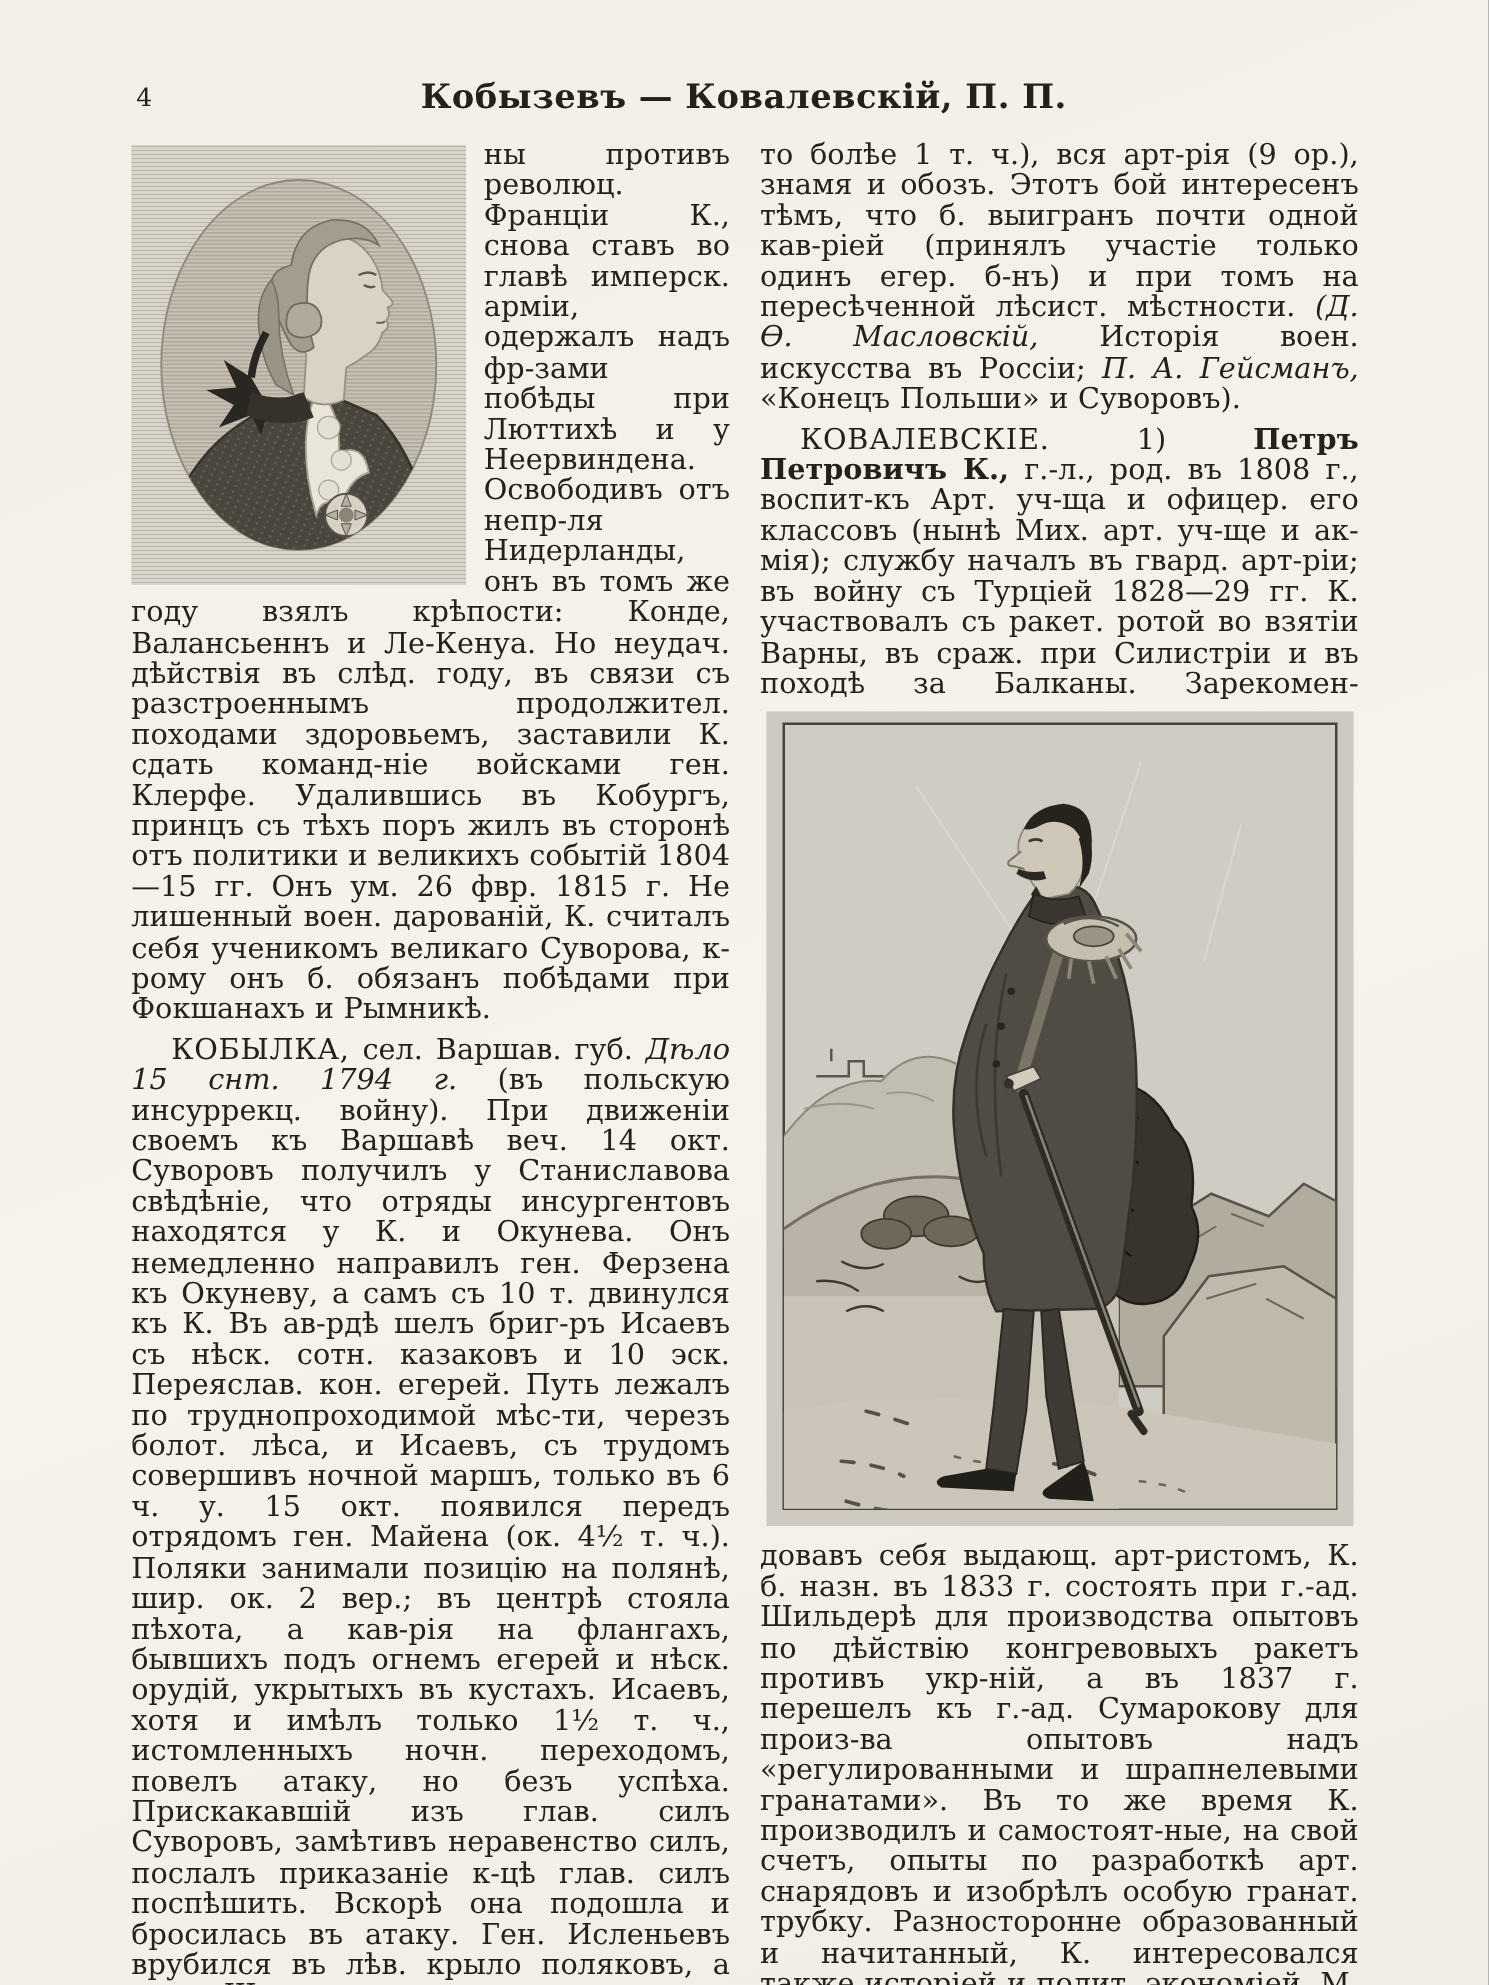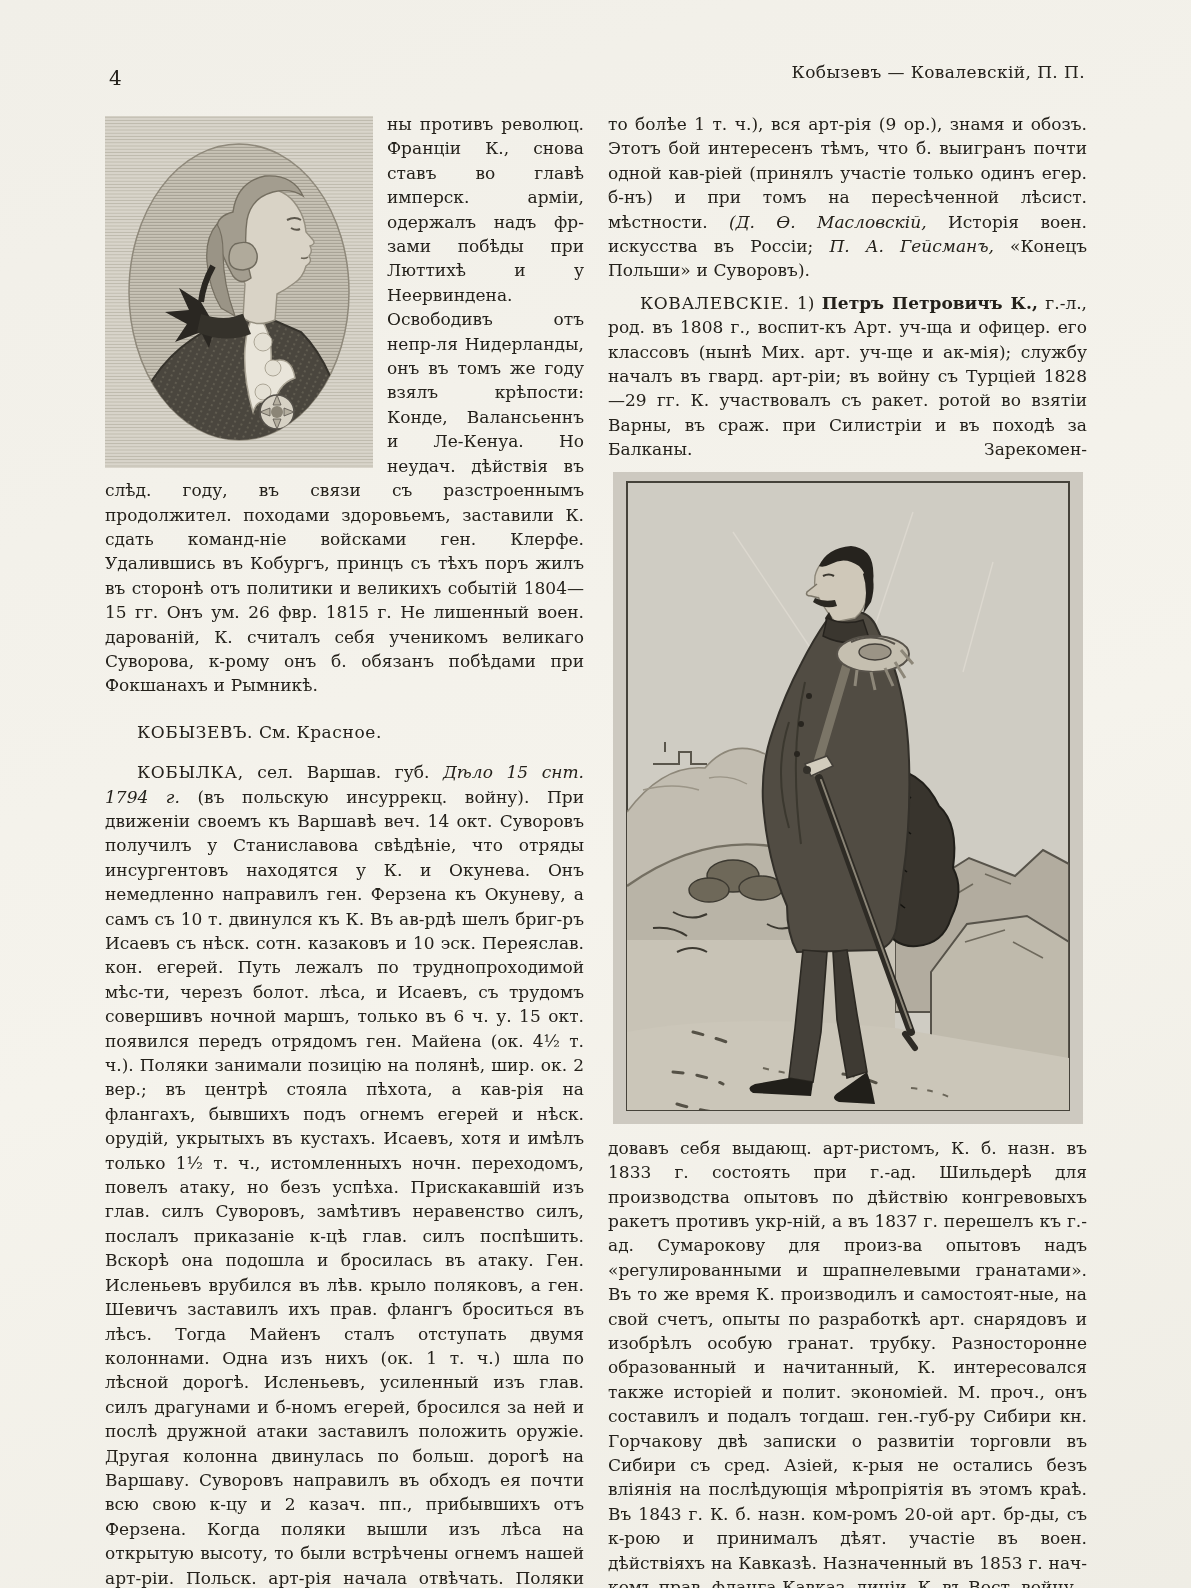--- a/index.html
+++ b/index.html
@@ -8,30 +8,30 @@
     width:1191px;height:1588px;
     margin:0 auto;
     background:linear-gradient(160deg,#f1efe8 0%,#f5f3ec 55%,#efede5 100%);
     font-family:"DejaVu Serif","Liberation Serif",serif;
     color:#24211b;
     overflow:hidden;
   }
   .runhead{position:absolute;top:62px;left:105px;width:980px;height:34px;}
   .pageno{position:absolute;left:4px;top:4px;font-size:20px;}
   .runtitle{
-    text-align:right;font-weight:normal;font-size:17px;letter-spacing:.4px;
+    text-align:center;font-weight:bold;font-size:27px;letter-spacing:.4px;
     padding-top:0;
   }
   .columns{
     position:absolute;top:112px;left:105px;width:982px;
     display:flex;gap:24px;
   }
   .col{width:479px;}
   p.body{
-    margin:0;font-size:17px;line-height:24.4px;text-align:justify;
+    margin:0;font-size:23px;line-height:24.4px;text-align:justify;
     word-spacing:.4px;
   }
   p.body.cont-end{text-align-last:justify;}
   p.entry{text-indent:32px;margin-top:8px;}
   p.see-entry{text-indent:32px;margin:22px 0 16px 0;}
   .term{font-weight:normal;letter-spacing:.6px;}
   .name-bold{font-weight:bold;}
   .ital{font-style:italic;}
   .portrait-block{
     float:left;width:268px;height:352px;margin:4px 14px 4px 0;
@@ -106,21 +106,20 @@
               <path d="M0,-17 L4,-7 L-4,-7 Z M0,17 L4,7 L-4,7 Z M-17,0 L-7,4 L-7,-4 Z M17,0 L7,4 L7,-4 Z" fill="#b5afa0" stroke="#55514a" stroke-width="0.8"></path>
             </g>
 
             <path d="M 138 198 Q 120 206 96 198 L 92 216 Q 120 228 146 218 Z" fill="#35322b"></path>
           </g>
         </svg>
       </div>
 
       <p class="body">ны противъ революц. Франціи К., снова ставъ во главѣ имперск. арміи, одержалъ надъ фр-зами побѣды при Люттихѣ и у Неервиндена. Освободивъ отъ непр-ля Нидерланды, онъ въ томъ же году взялъ крѣпости: Конде, Валансьеннъ и Ле-Кенуа. Но неудач. дѣйствія въ слѣд. году, въ связи съ разстроеннымъ продолжител. походами здоровьемъ, заставили К. сдать команд-ніе войсками ген. Клерфе. Удалившись въ Кобургъ, принцъ съ тѣхъ поръ жилъ въ сторонѣ отъ политики и великихъ событій 1804—15 гг. Онъ ум. 26 фвр. 1815 г. Не лишенный воен. дарованій, К. считалъ себя ученикомъ великаго Суворова, к-рому онъ б. обязанъ побѣдами при Фокшанахъ и Рымникѣ.</p>
 
-      <p class="body see-entry"><span class="term">КОБЫЗЕВЪ.</span><span> См. </span><span class="term">Красное.</span></p>
 
       <p class="body entry cont-end"><span class="term">КОБЫЛКА,</span><span> сел. Варшав. губ. </span><span class="ital">Дѣло 15 снт. 1794 г.</span><span> (въ польскую инсуррекц. войну). При движеніи своемъ къ Варшавѣ веч. 14 окт. Суворовъ получилъ у Станиславова свѣдѣніе, что отряды инсургентовъ находятся у К. и Окунева. Онъ немедленно направилъ ген. Ферзена къ Окуневу, а самъ съ 10 т. двинулся къ К. Въ ав-рдѣ шелъ бриг-ръ Исаевъ съ нѣск. сотн. казаковъ и 10 эск. Переяслав. кон. егерей. Путь лежалъ по труднопроходимой мѣс-ти, черезъ болот. лѣса, и Исаевъ, съ трудомъ совершивъ ночной маршъ, только въ 6 ч. у. 15 окт. появился передъ отрядомъ ген. Майена (ок. 4½ т. ч.). Поляки занимали позицію на полянѣ, шир. ок. 2 вер.; въ центрѣ стояла пѣхота, а кав-рія на флангахъ, бывшихъ подъ огнемъ егерей и нѣск. орудій, укрытыхъ въ кустахъ. Исаевъ, хотя и имѣлъ только 1½ т. ч., истомленныхъ ночн. переходомъ, повелъ атаку, но безъ успѣха. Прискакавшій изъ глав. силъ Суворовъ, замѣтивъ неравенство силъ, послалъ приказаніе к-цѣ глав. силъ поспѣшить. Вскорѣ она подошла и бросилась въ атаку. Ген. Исленьевъ врубился въ лѣв. крыло поляковъ, а ген. Шевичъ заставилъ ихъ прав. флангъ броситься въ лѣсъ. Тогда Майенъ сталъ отступать двумя колоннами. Одна изъ нихъ (ок. 1 т. ч.) шла по лѣсной дорогѣ. Исленьевъ, усиленный изъ глав. силъ драгунами и б-номъ егерей, бросился за ней и послѣ дружной атаки заставилъ положить оружіе. Другая колонна двинулась по больш. дорогѣ на Варшаву. Суворовъ направилъ въ обходъ ея почти всю свою к-цу и 2 казач. пп., прибывшихъ отъ Ферзена. Когда поляки вышли изъ лѣса на открытую высоту, то были встрѣчены огнемъ нашей арт-ріи. Польск. арт-рія начала отвѣчать. Поляки пытались пробиться, но Маріупольск. к.-легк. п. и 2 эск. Глухов. карабинеръ, въ виду пересѣченной мѣс-ти, спѣшились и вмѣстѣ съ егерями атаковали въ палаши и сабли. Упорный бой длился больше часа; поляки дорого продавали свою жизнь. Потери нашихъ—153 ч., поляковъ—почти весь отрядъ (однихъ плѣн. взя-</span></p>
     </div>
 
     <div class="col">
 
       <p class="body"><span>то болѣе 1 т. ч.), вся арт-рія (9 ор.), знамя и обозъ. Этотъ бой интересенъ тѣмъ, что б. выигранъ почти одной кав-ріей (принялъ участіе только одинъ егер. б-нъ) и при томъ на пересѣченной лѣсист. мѣстности. </span><span class="ital">(Д. Ѳ. Масловскій,</span><span> Исторія воен. искусства въ Россіи; </span><span class="ital">П. А. Гейсманъ,</span><span> «Конецъ Польши» и Суворовъ).</span></p>
 
       <p class="body entry cont-end"><span class="term">КОВАЛЕВСКІЕ.</span><span> 1) </span><span class="name-bold">Петръ Петровичъ К.,</span><span> г.-л., род. въ 1808 г., воспит-къ Арт. уч-ща и офицер. его классовъ (нынѣ Мих. арт. уч-ще и ак-мія); службу началъ въ гвард. арт-ріи; въ войну съ Турціей 1828—29 гг. К. участвовалъ съ ракет. ротой во взятіи Варны, въ сраж. при Силистріи и въ походѣ за Балканы. Зарекомен-</span></p>
 

